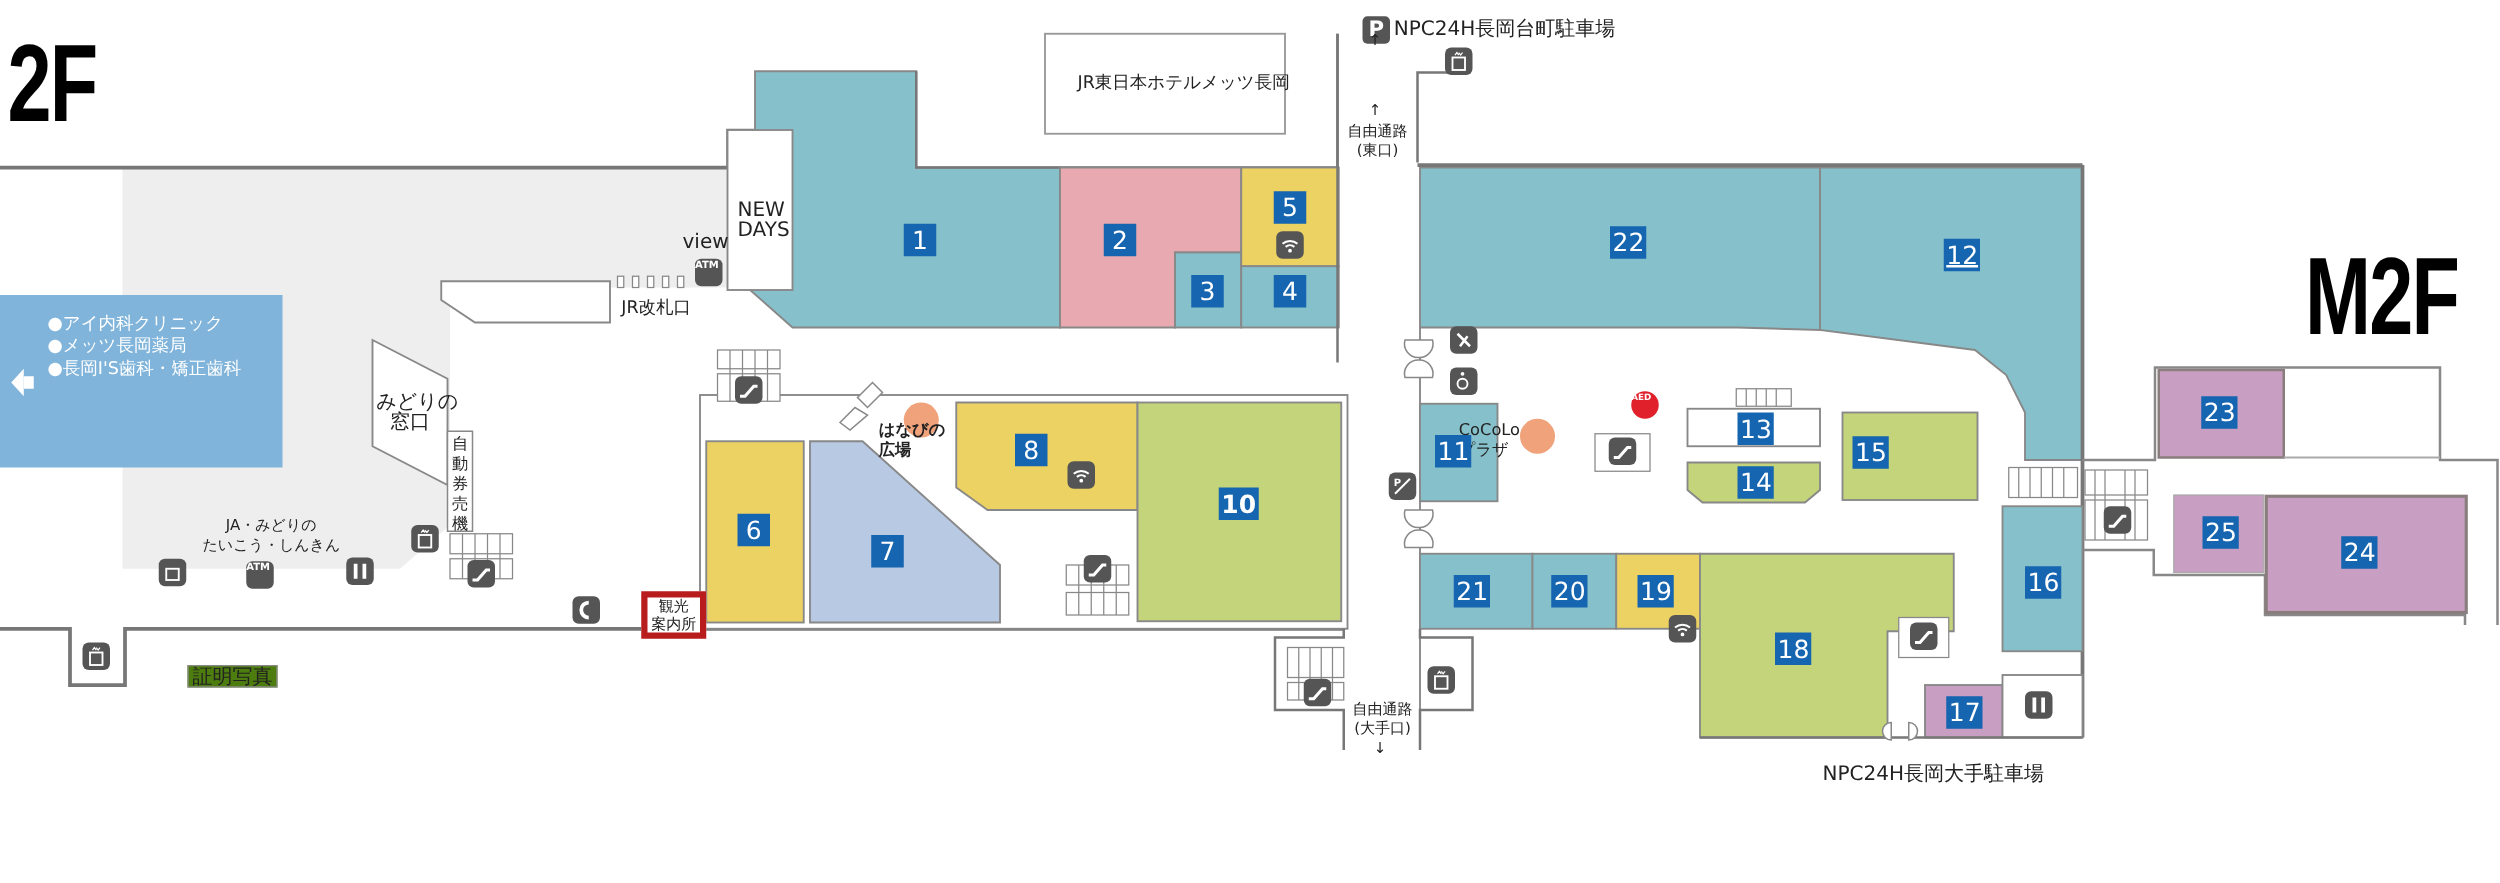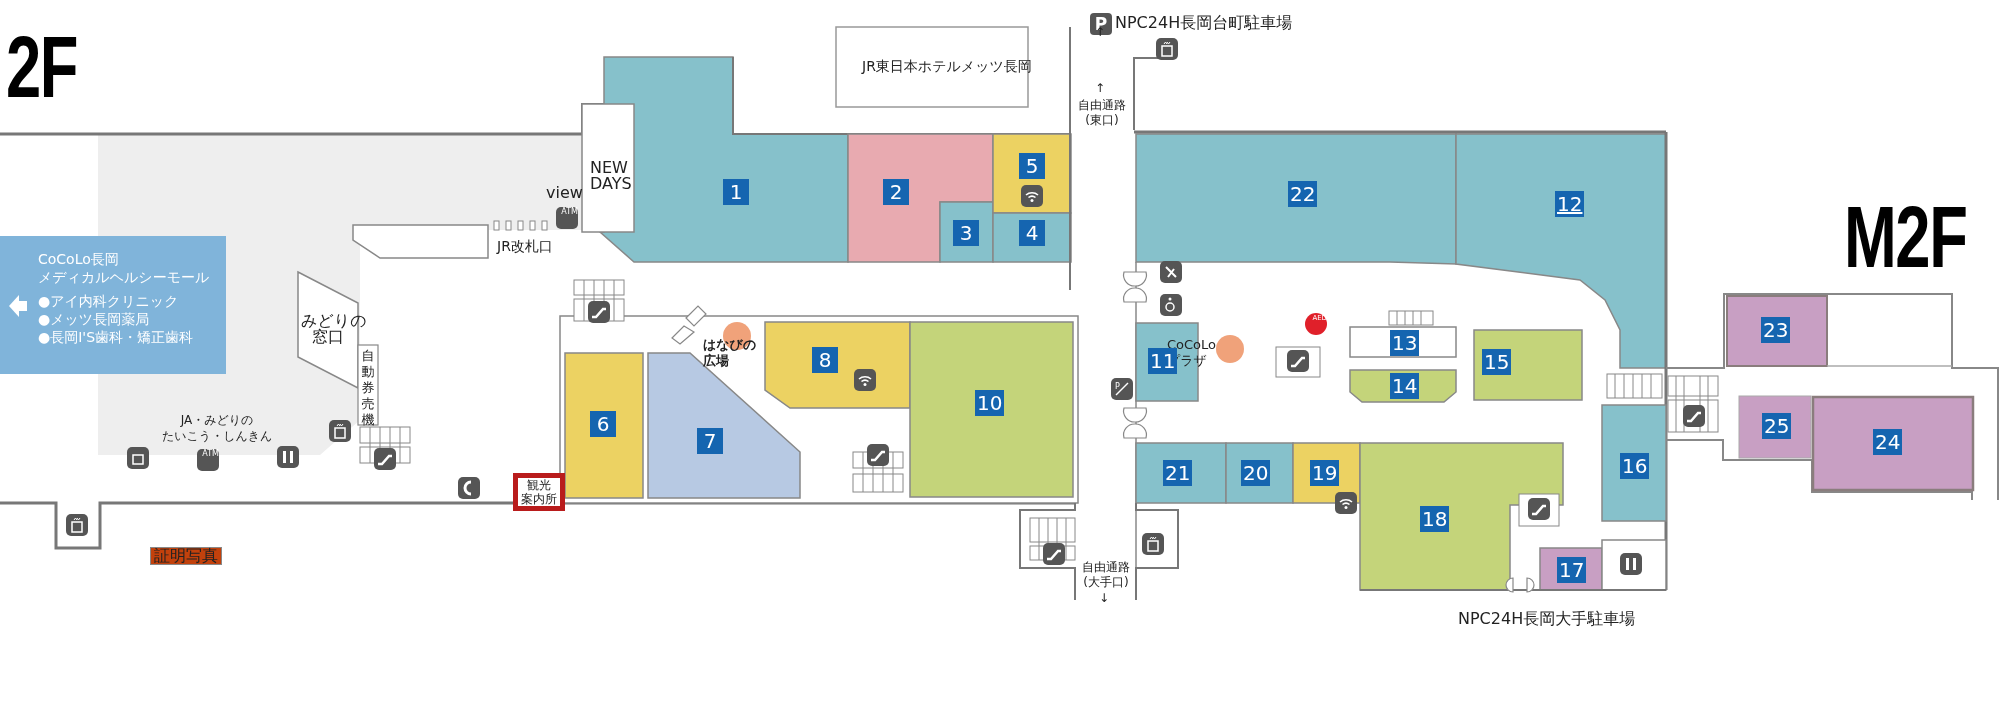--- a/index.html
+++ b/index.html
@@ -1,21 +1,21 @@
 <!DOCTYPE html>
 <html><head>
 <meta charset="utf-8">
 <style>
   html,body{margin:0;padding:0;background:#fff;}
   body{width:2000px;height:706px;position:relative;overflow:hidden;font-family:"DejaVu Sans","Liberation Sans",sans-serif;color:#222;}
   #map{position:absolute;left:0;top:0;width:2000px;height:706px;}
   .floor-label{position:absolute;font-family:"Liberation Sans","DejaVu Sans",sans-serif;font-weight:900;color:#000;transform:scaleX(0.72);transform-origin:left top;letter-spacing:-2px;}
   .shop-num{position:absolute;background:#1565b0;color:#fff;font-size:20px;line-height:26px;height:26px;min-width:26px;padding:0 2px;text-align:center;box-sizing:border-box;font-family:"DejaVu Sans",sans-serif;}
   .lbl{position:absolute;font-size:16px;line-height:16px;color:#222;white-space:nowrap;}
-  .icon{position:absolute;width:22px;height:22px;border-radius:5px;background:#555;color:#fff;font-size:13px;line-height:22px;text-align:right;font-weight:normal;}
+  .icon{position:absolute;width:22px;height:22px;border-radius:5px;background:#555;color:#fff;font-size:13px;line-height:22px;text-align:left;font-weight:bold;}
   .icon svg{display:block;}
   .medical{position:absolute;left:0;top:236px;width:226px;height:138px;background:#80b4da;color:#fff;box-sizing:border-box;padding:14px 0 0 38px;font-size:14px;line-height:18px;}
   .medical .title{margin-bottom:6px;}
   .medical .arrow{position:absolute;left:9px;top:59px;width:0;height:0;border-top:11px solid transparent;border-bottom:11px solid transparent;border-right:10px solid #fff;}
   .medical .arrow:after{content:"";position:absolute;left:10px;top:-5px;width:8px;height:10px;background:#fff;}
   .parking-p{display:inline-block;width:22px;height:22px;border-radius:4px;background:#555;color:#fff;font-weight:bold;font-size:17px;line-height:22px;text-align:center;vertical-align:middle;margin-right:3px;}
   .parking-lbl{position:absolute;font-size:16px;line-height:22px;white-space:nowrap;color:#222;}
   .vtext{position:absolute;font-size:13px;line-height:16px;width:16px;text-align:center;}
 </style>
 </head>
@@ -173,24 +173,20 @@
       <path d="M672,338 l12,-12 l10,6 l-14,12 z"></path>
       <path d="M686,318 l12,-12 l8,8 l-12,12 z"></path>
     </g>
   </svg>
 
   <div class="floor-label" style="left:6px;top:22px;font-size:88px;line-height:90px;">2F</div>
   <div class="floor-label" style="left:1844px;top:192px;font-size:88px;line-height:90px;">M2F</div>
 
   <div class="medical">
     <span class="arrow"></span>
-    <div class="title">
-      <div>CoCoLo長岡</div>
-      <div>メディカルヘルシーモール</div>
-    </div>
     <div>●アイ内科クリニック</div>
     <div>●メッツ長岡薬局</div>
     <div>●長岡I'S歯科・矯正歯科</div>
   </div>
 
   <div class="parking-lbl" style="left:1090px;top:12px;">
     <span class="parking-p">P</span><span>NPC24H長岡台町駐車場</span>
   </div>
   <div class="parking-lbl" style="left:1458px;top:608px;">
     <span>NPC24H長岡大手駐車場</span>
@@ -207,21 +203,21 @@
     <div>みどりの</div>
       <div>窓口</div>
   </div>
   <div class="vtext" style="left:360px;top:348px;">
     <span>自動券売機</span>
   </div>
   <div class="lbl" style="left:162px;top:412px;text-align:center;width:110px;font-size:12px;">
     <div>JA・みどりの</div>
       <div>たいこう・しんきん</div>
   </div>
-  <div class="lbl" style="left:150px;top:532px;border:1px solid #888;padding:0 3px;background:#c2410c;margin-top:15px;">証明写真</div>
+  <div class="lbl" style="left:150px;top:532px;border:1px solid #888;padding:0 3px;background:#4d7c0f;">証明写真</div>
   <div class="lbl" style="left:513px;top:473px;text-align:center;width:42px;border:5px solid #b91c1c;background:#fff;font-size:12px;line-height:14px;">
     <div>観光</div>
       <div>案内所</div>
   </div>
   <div class="lbl" style="left:703px;top:337px;font-weight:bold;font-size:13px;">
     <div>はなびの</div>
       <div>広場</div>
   </div>
   <div class="lbl" style="left:1167px;top:337px;text-align:left;width:50px;font-size:13px;">
     <div>CoCoLo</div>
@@ -240,21 +236,21 @@
   <div class="lbl" style="left:1099px;top:590px;font-size:12px;">↓</div>
 
   <div class="shop-num" style="left:723px;top:179px;">1</div>
   <div class="shop-num" style="left:883px;top:179px;">2</div>
   <div class="shop-num" style="left:953px;top:220px;">3</div>
   <div class="shop-num" style="left:1019px;top:220px;">4</div>
   <div class="shop-num" style="left:1019px;top:153px;">5</div>
   <div class="shop-num" style="left:590px;top:411px;">6</div>
   <div class="shop-num" style="left:697px;top:428px;">7</div>
   <div class="shop-num" style="left:812px;top:347px;">8</div>
-  <div class="shop-num" style="left:975px;top:390px;">10</div>
+  <div class="shop-num" style="left:975px;top:390px;font-weight:bold;">10</div>
   <div class="shop-num" style="left:1148px;top:348px;">11</div>
   <div class="shop-num" style="left:1555px;top:191px;text-decoration:underline;">12</div>
   <div class="shop-num" style="left:1390px;top:330px;">13</div>
   <div class="shop-num" style="left:1390px;top:373px;">14</div>
   <div class="shop-num" style="left:1482px;top:349px;">15</div>
   <div class="shop-num" style="left:1620px;top:453px;">16</div>
   <div class="shop-num" style="left:1557px;top:557px;">17</div>
   <div class="shop-num" style="left:1420px;top:506px;">18</div>
   <div class="shop-num" style="left:1310px;top:460px;">19</div>
   <div class="shop-num" style="left:1241px;top:460px;">20</div>

